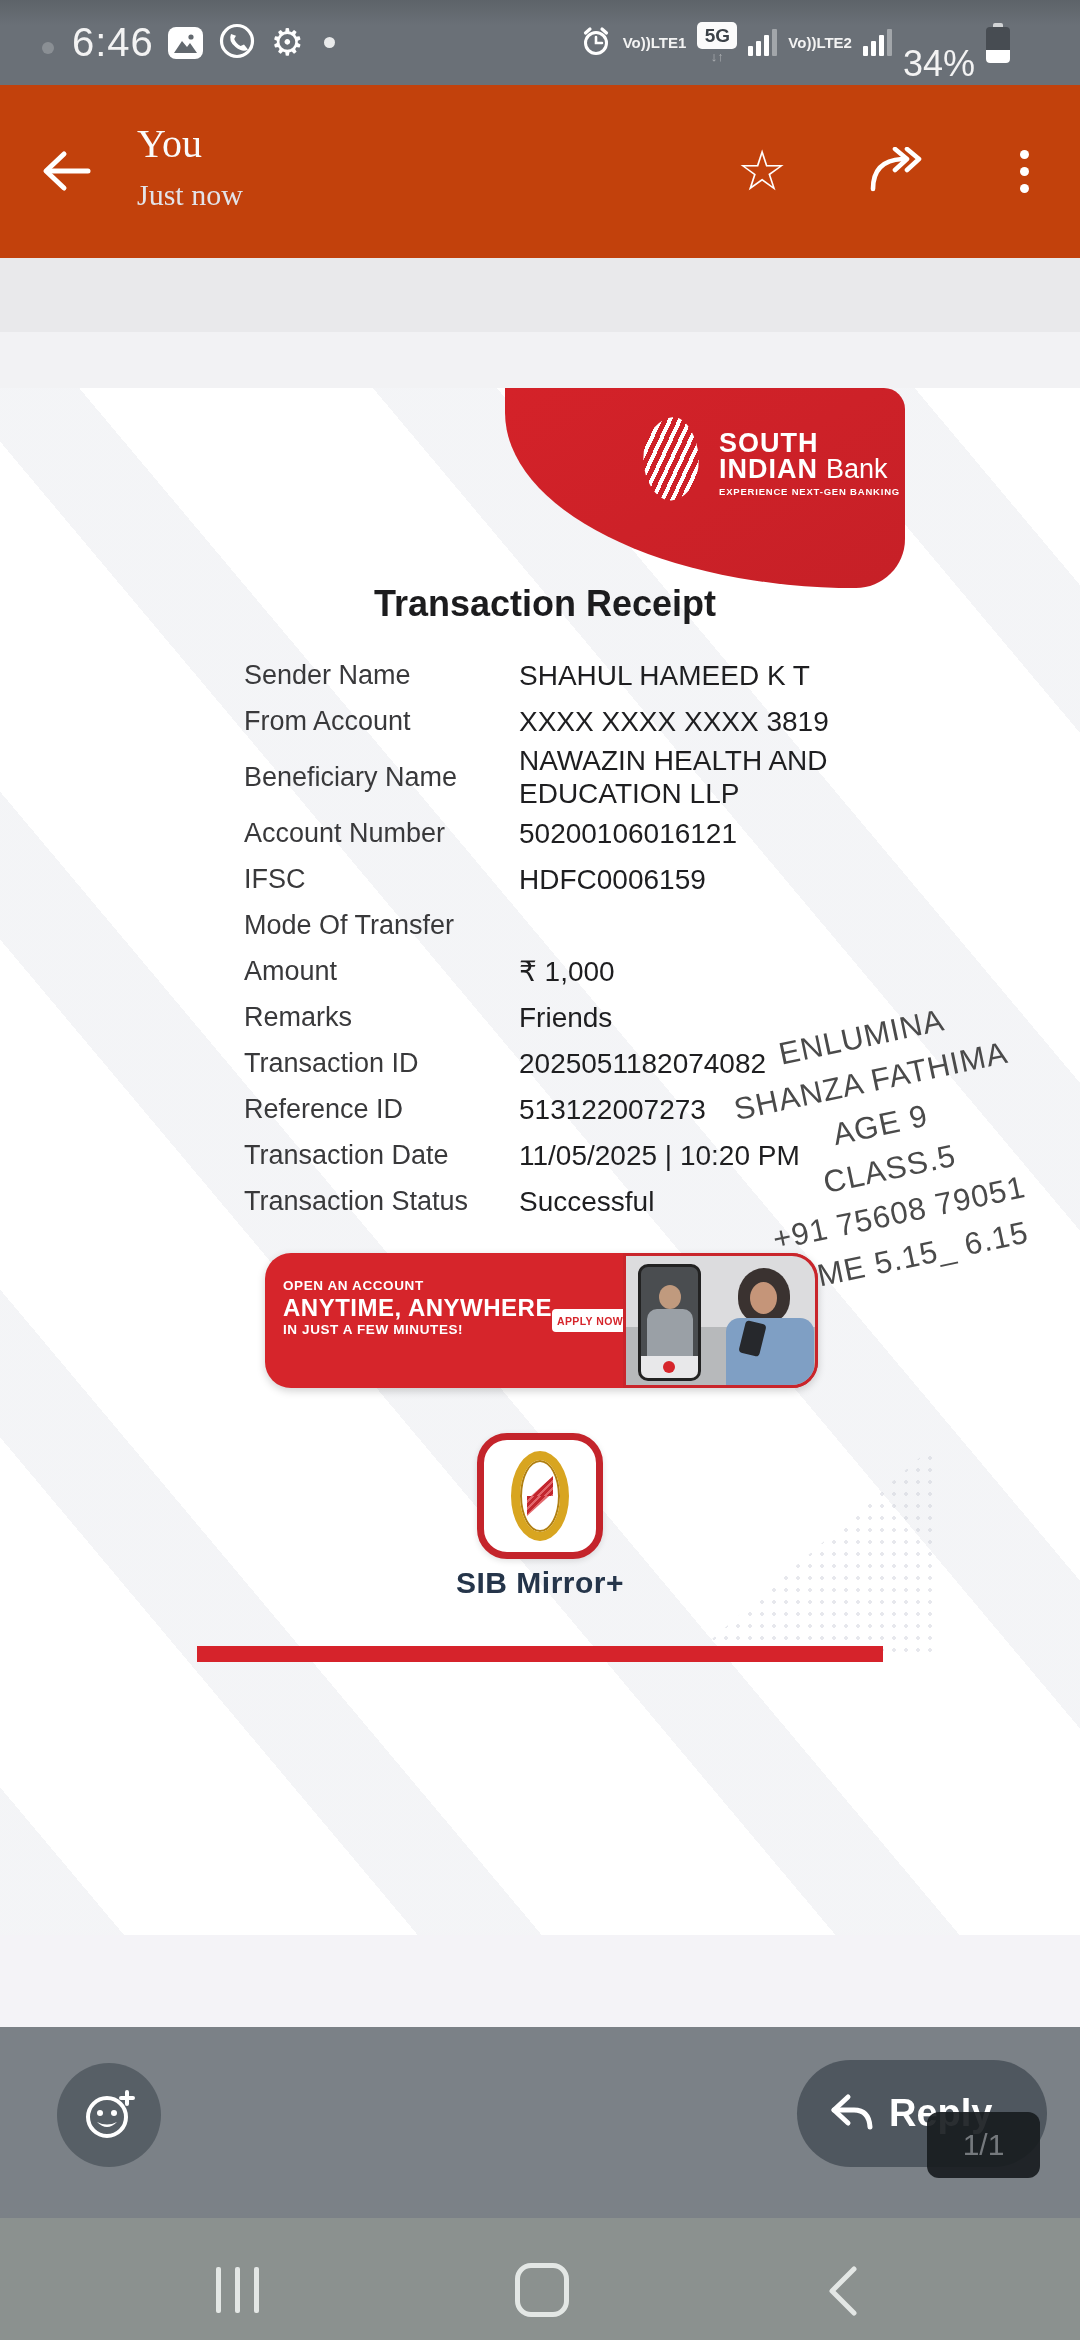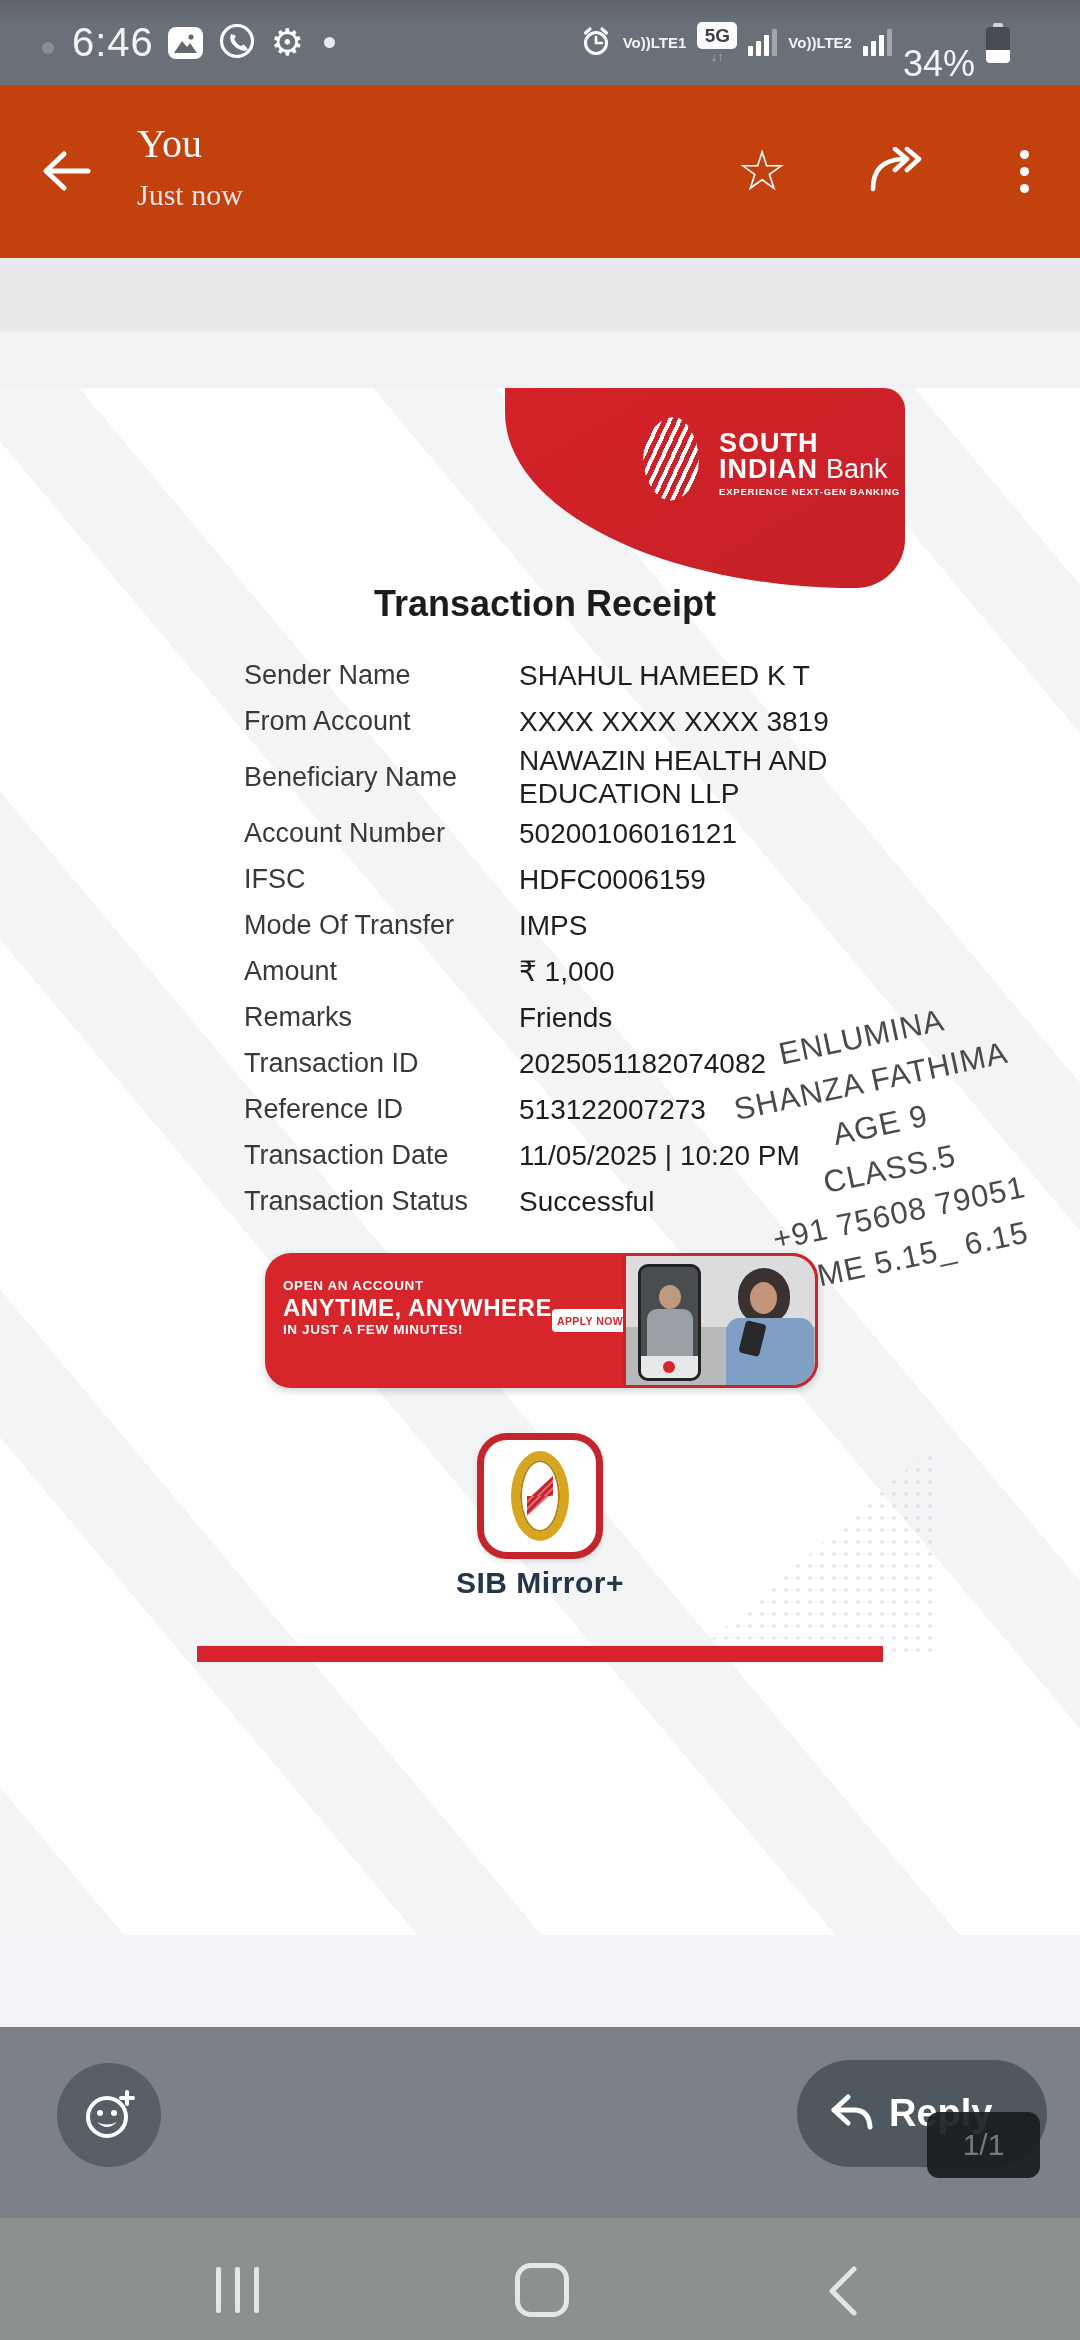--- a/index.html
+++ b/index.html
@@ -254,21 +254,20 @@
         <div class="val">50200106016121</div>
       </div>
 
       <div class="row">
         <div class="lbl">IFSC</div>
         <div class="val">HDFC0006159</div>
       </div>
 
       <div class="row">
         <div class="lbl">Mode Of Transfer</div>
-        <div class="val">IMPS</div>
       </div>
 
       <div class="row">
         <div class="lbl">Amount</div>
         <div class="val">₹ 1,000</div>
       </div>
 
       <div class="row">
         <div class="lbl">Remarks</div>
         <div class="val">Friends</div>

